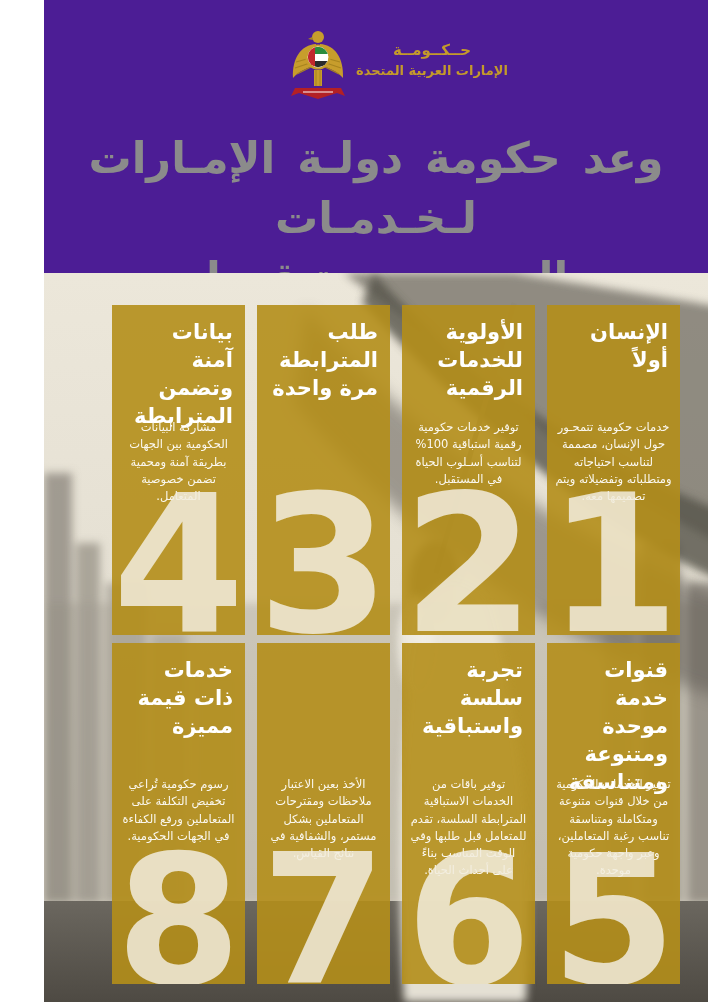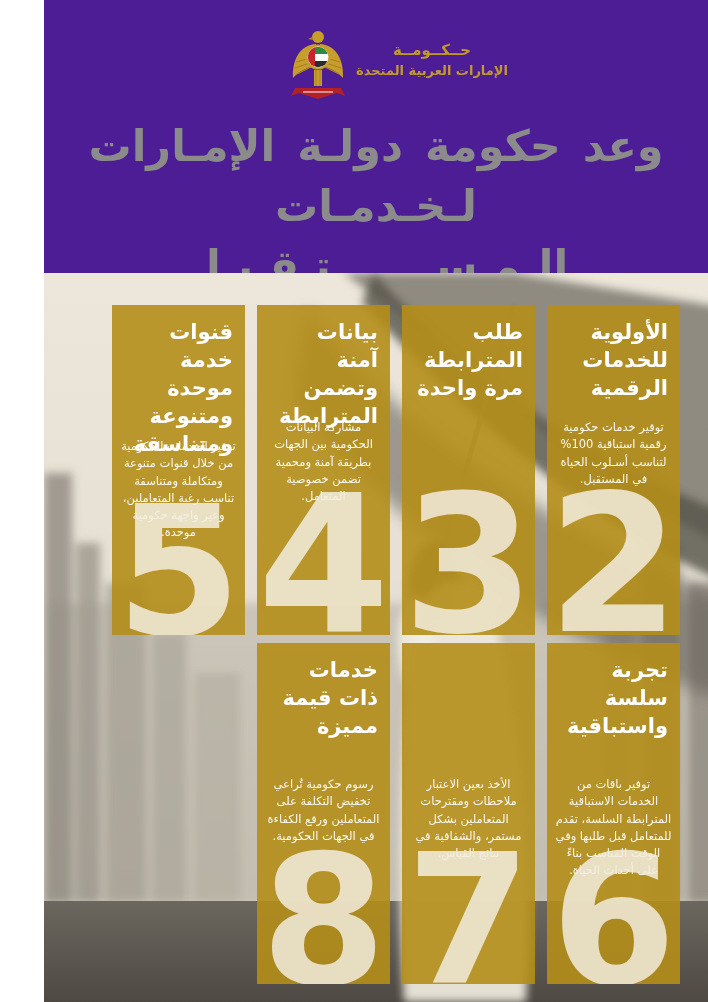--- a/index.html
+++ b/index.html
@@ -9,21 +9,21 @@
     font-family:"DejaVu Sans","Liberation Sans",sans-serif;
     direction:rtl;
   }
   
   .emblem{position:absolute;left:245px;top:26px;width:58px;height:80px;}
   .gov-text{position:absolute;left:308px;top:42px;width:160px;text-align:center;color:#c49a2b;direction:rtl;}
   .gov-line1{font-size:15px;font-weight:bold;line-height:1.1;}
   .gov-line2{font-size:13px;font-weight:bold;margin-top:4px;line-height:1.2;}
   
   .main-title{
-    position:absolute;left:36px;right:36px;top:116px;
+    position:absolute;left:36px;right:36px;top:128px;
     text-align:center;color:#8b8b8b;font-weight:bold;
     font-size:43px;line-height:1.40;word-spacing:7px;direction:rtl;
   }
   
   .photo{position:absolute;left:0;top:273px;width:708px;height:729px;}
   .photo svg{display:block;}
   
   .cards{
     position:absolute;left:68px;top:305px;
     display:grid;grid-template-columns:repeat(4,133px);
@@ -140,20 +140,26 @@
 
       <g>
         <path d="M378,332 C358,420 350,560 360,729 L482,729 C492,560 472,420 447,332 C422,300 396,300 378,332 Z" fill="#ece8dd" opacity="0.95" filter="url(#b4)"></path>
         <ellipse cx="372" cy="370" rx="18" ry="48" fill="#f2eee4" opacity="0.9" filter="url(#b4)"></ellipse>
       </g>
     </svg>
   </div>
 
   <div class="cards">
 
+    <div class="card row1">
+      <div class="card-title">الإنسان
+أولاً</div>
+      <div class="card-desc">خدمات حكومية تتمحـور حول الإنسان، مصممة لتناسب احتياجاته ومتطلباته وتفضيلاته ويتم تصميمها معه.</div>
+      <div class="card-num">1</div>
+    </div>
 
     <div class="card row1">
       <div class="card-title">الأولوية
 للخدمات
 الرقمية</div>
       <div class="card-desc">توفير خدمات حكومية رقمية استباقية 100% لتناسب أسـلوب الحياة في المستقبل.</div>
       <div class="card-num">2</div>
     </div>
 
     <div class="card row1">

